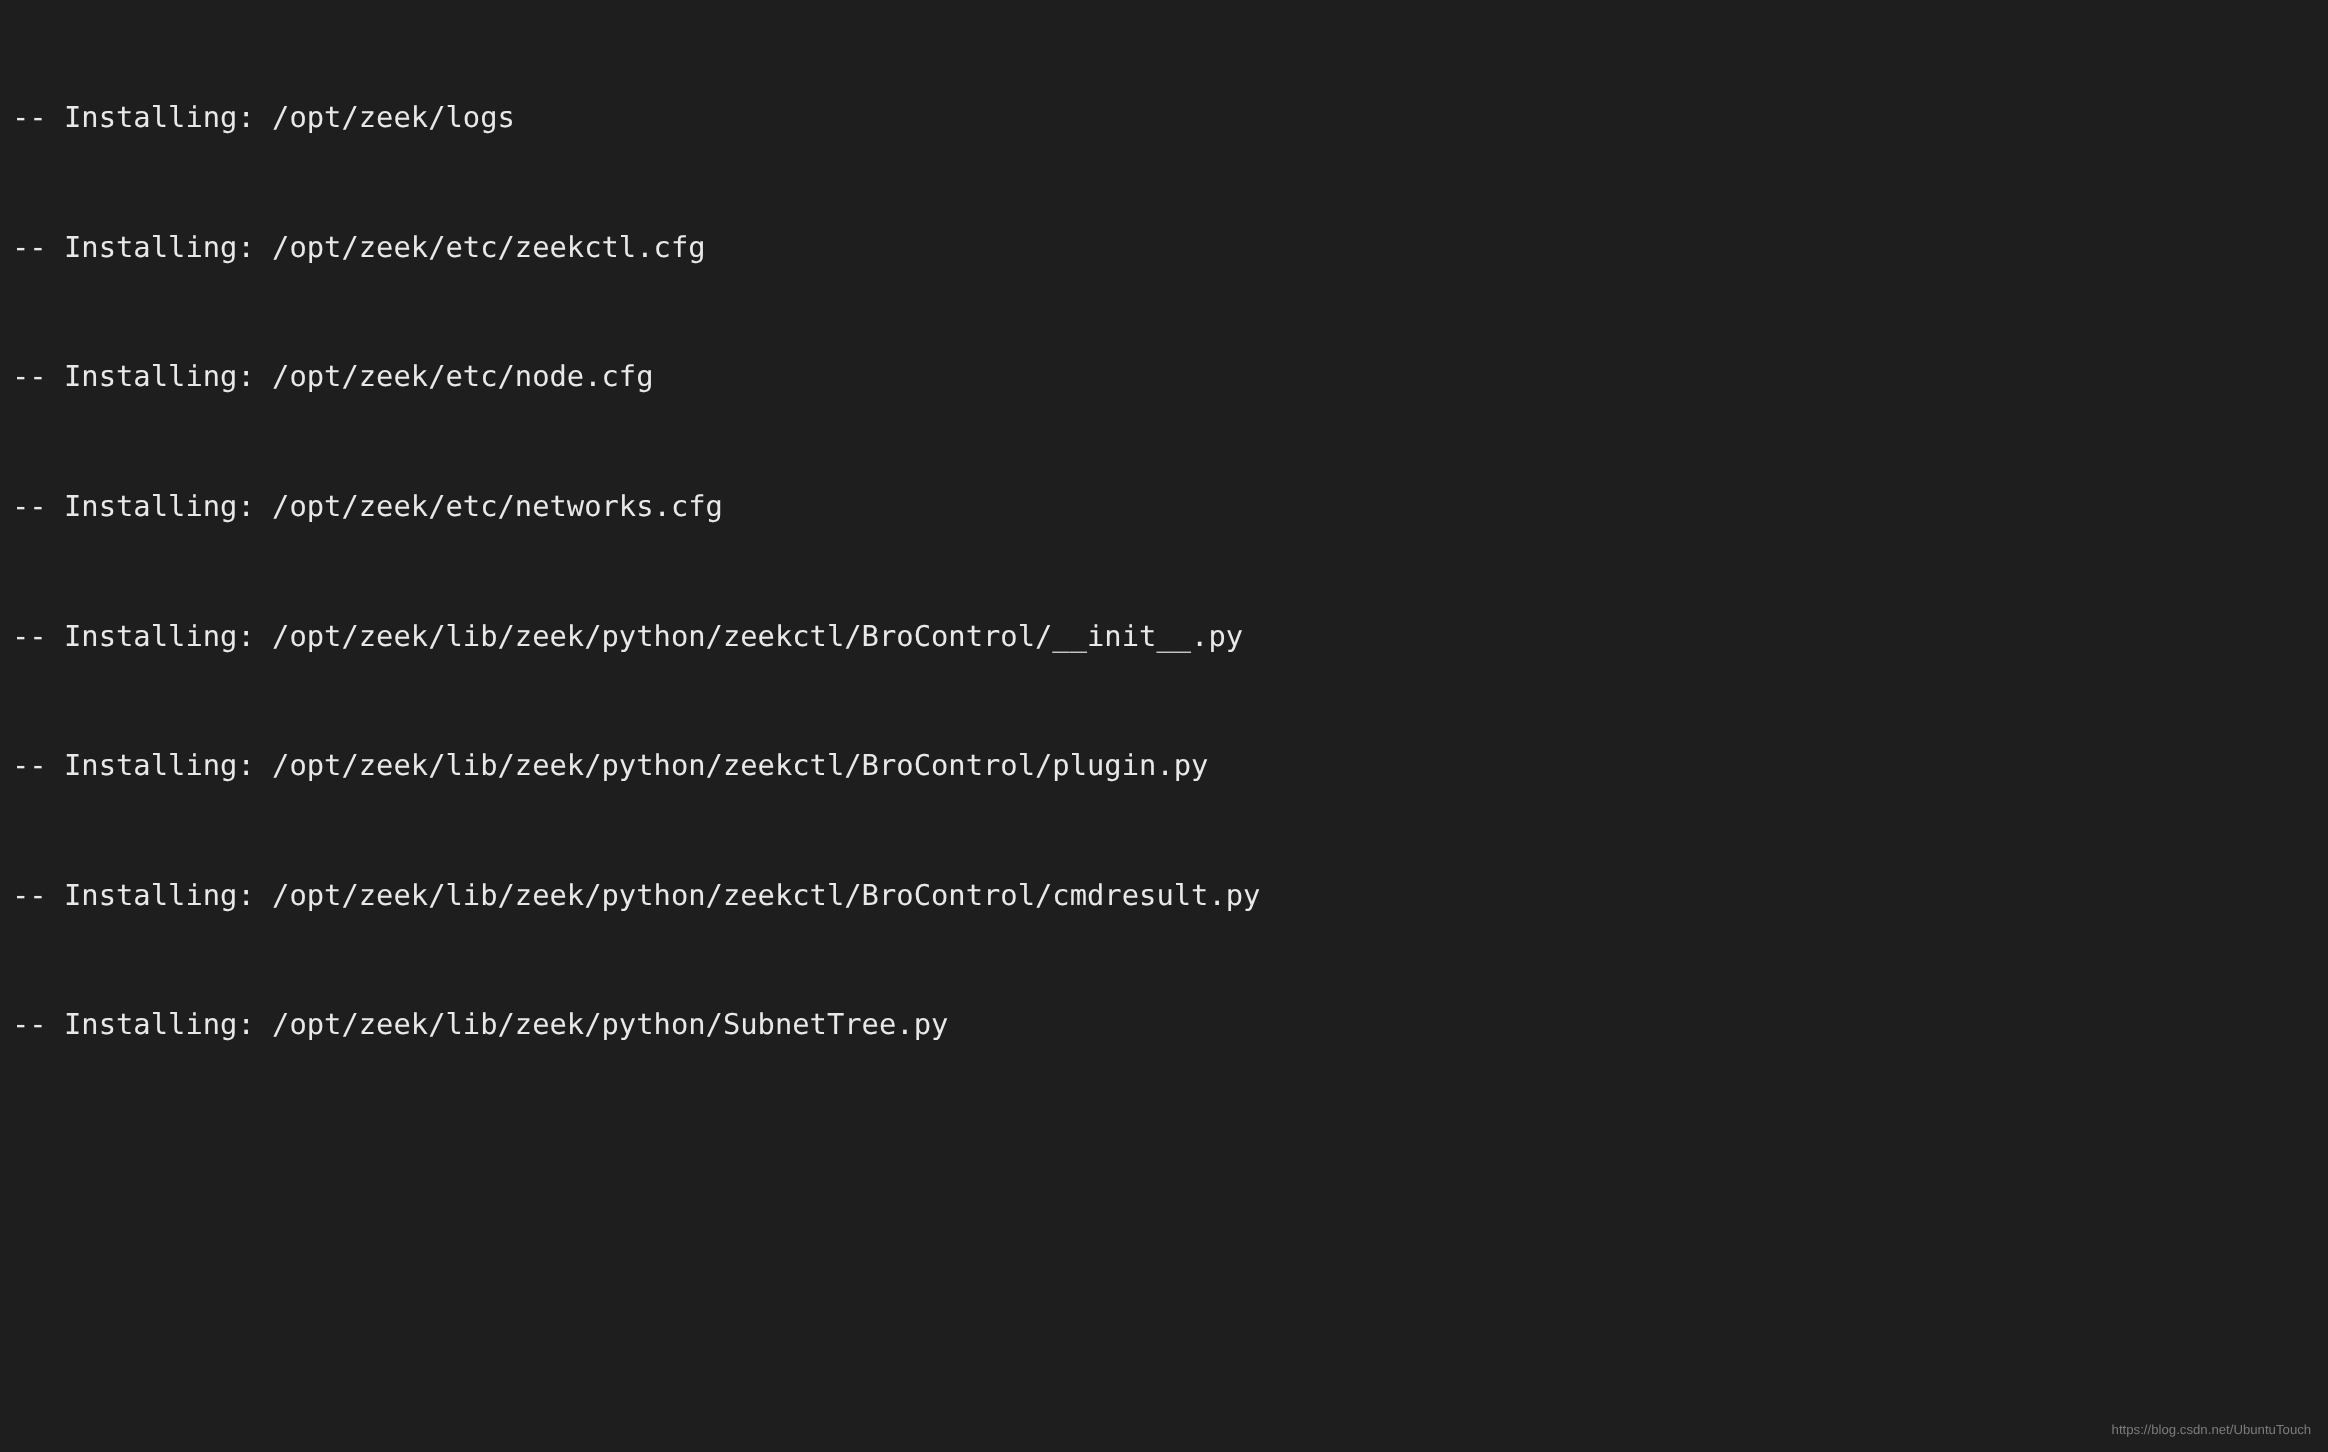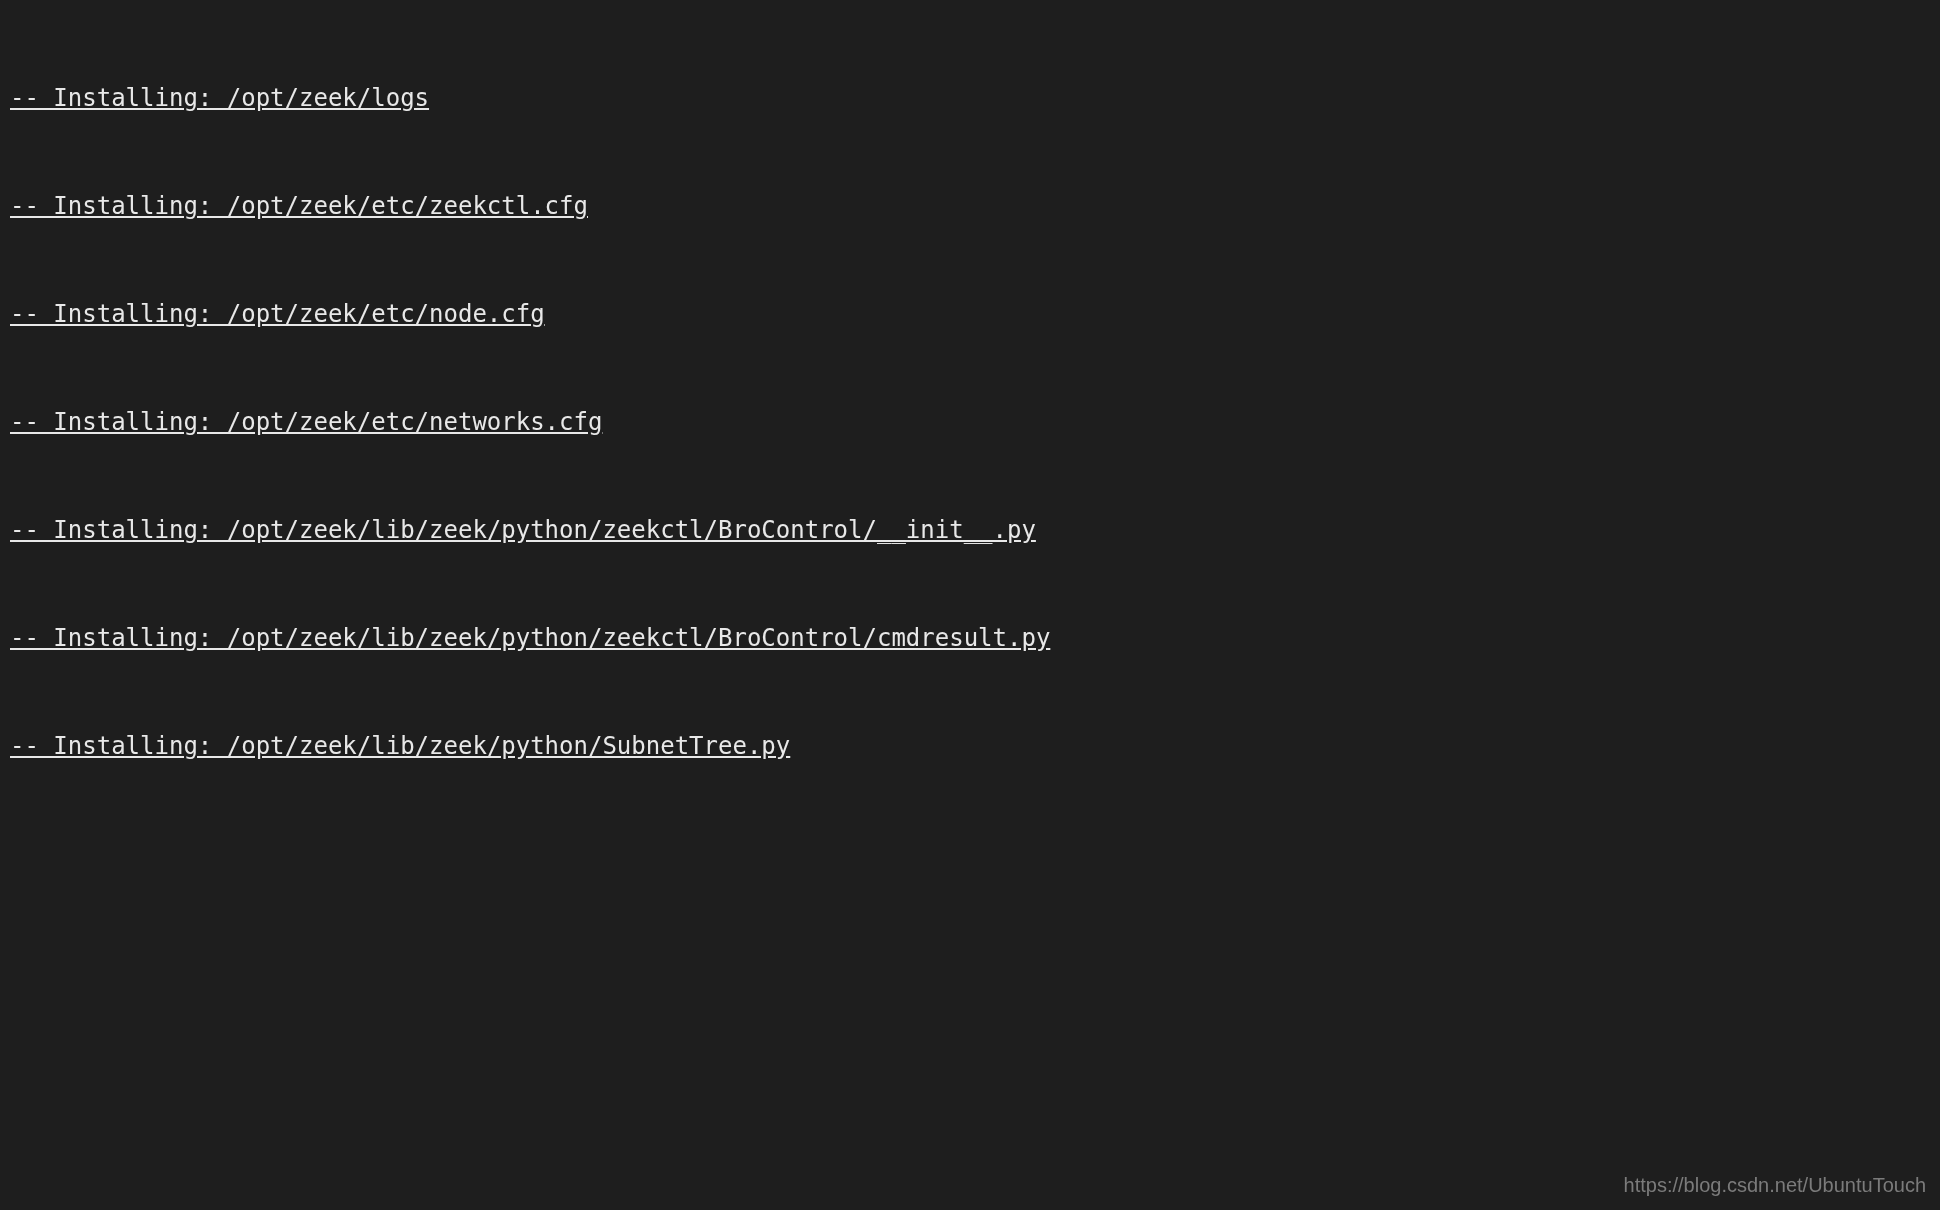--- a/index.html
+++ b/index.html
@@ -18,41 +18,41 @@
       height: 1210px;
       overflow: hidden;
       position: relative;
     }
     .terminal-output {
       white-space: pre-wrap;
       word-break: break-all;
     }
     .output-line {
       display: block;
-      text-decoration: underline;
     }
     .watermark {
       position: absolute;
       bottom: 10px;
       right: 14px;
       color: #9a9a9a;
-      font-size: 20px;
+      font-size: 11px;
       font-family: Arial, sans-serif;
       opacity: 0.75;
     }
   </style>
 </head>
 <body>
 
 <div class="terminal-output">
   <span class="output-line">-- Installing: /opt/zeek/logs</span>
   <span class="output-line">-- Installing: /opt/zeek/etc/zeekctl.cfg</span>
   <span class="output-line">-- Installing: /opt/zeek/etc/node.cfg</span>
   <span class="output-line">-- Installing: /opt/zeek/etc/networks.cfg</span>
   <span class="output-line">-- Installing: /opt/zeek/lib/zeek/python/zeekctl/BroControl/__init__.py</span>
+  <span class="output-line">-- Installing: /opt/zeek/lib/zeek/python/zeekctl/BroControl/plugin.py</span>
   <span class="output-line">-- Installing: /opt/zeek/lib/zeek/python/zeekctl/BroControl/cmdresult.py</span>
   <span class="output-line">-- Installing: /opt/zeek/lib/zeek/python/SubnetTree.py</span>
   
   
   
   
   
   
   
   

